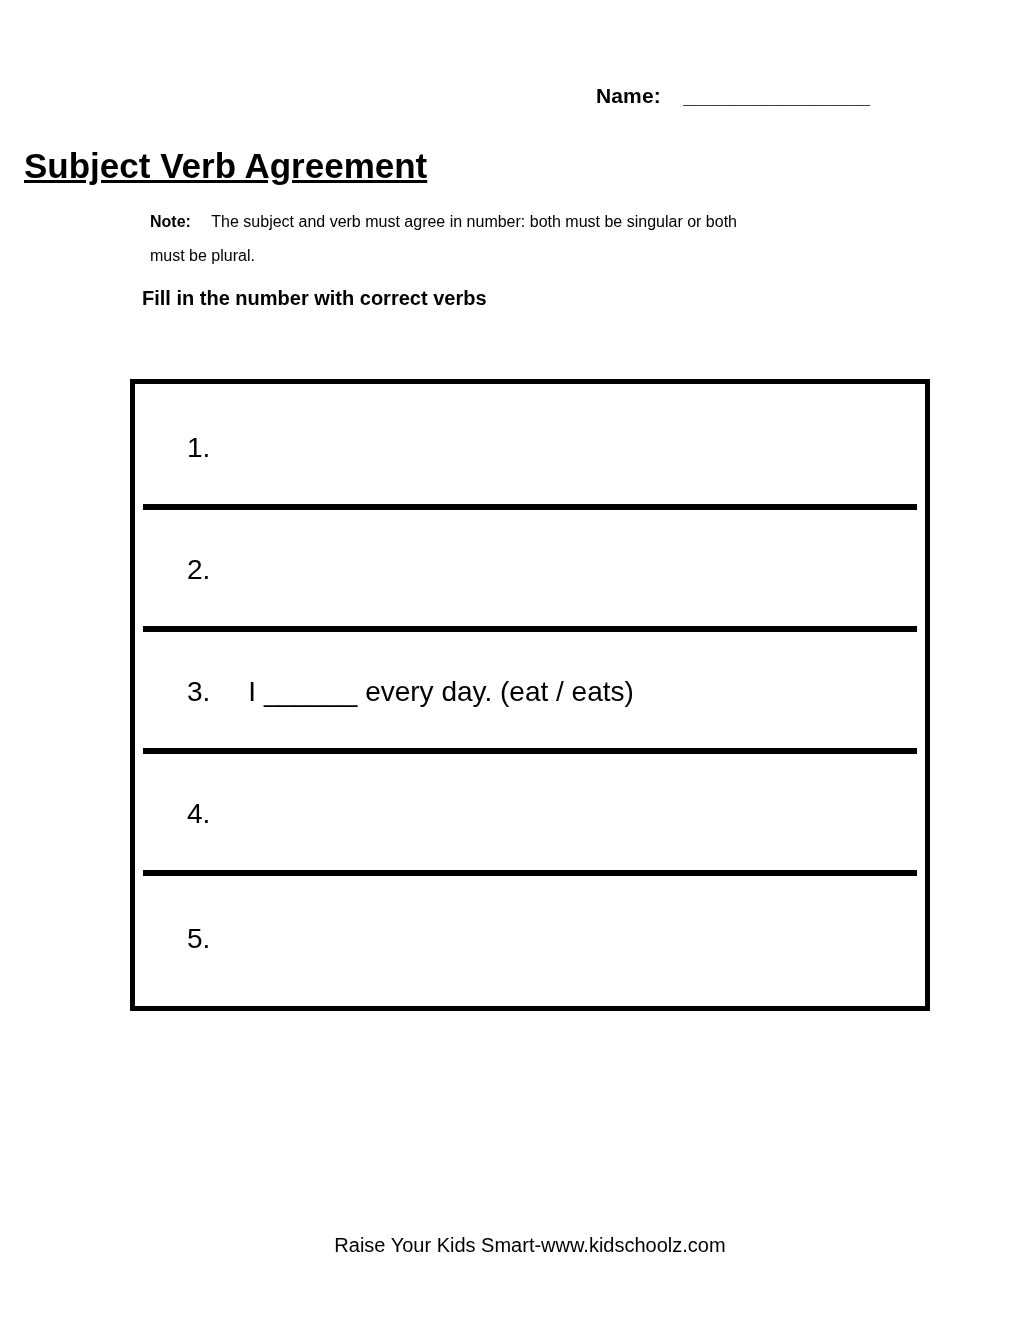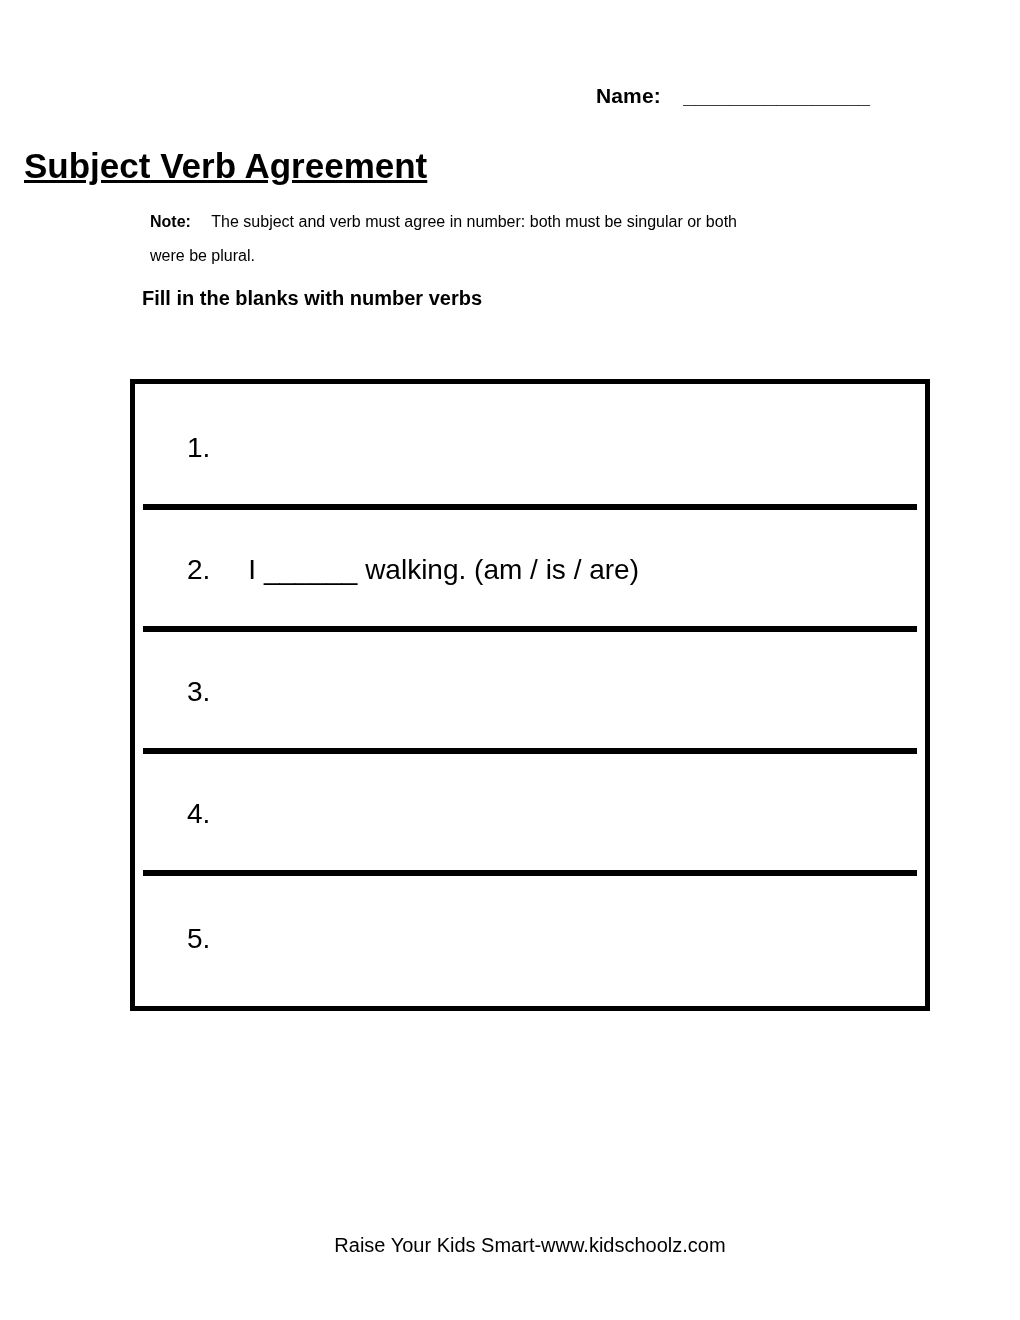--- a/index.html
+++ b/index.html
@@ -92,35 +92,35 @@
   <div class="name-row">
     <span>Name:</span>
     <span class="name-blank">________________</span>
   </div>
 
   <div class="title">Subject Verb Agreement</div>
 
   <div class="note">
     <span class="note-label">Note:</span>
     <span>The subject and verb must agree in number: both must be singular or both</span><br>
-    <span>were be plural.</span>
+    <span>must be plural.</span>
   </div>
 
-  <div class="instruction">Fill in the blanks with number verbs</div>
+  <div class="instruction">Fill in the number with correct verbs</div>
 
   <div class="worksheet-table">
     <div class="question-row">
       <span class="question-number">1.</span>
     </div>
     <div class="question-row">
       <span class="question-number">2.</span>
-      <span class="question-text">I ______ walking. (am / is / are)</span>
     </div>
     <div class="question-row">
       <span class="question-number">3.</span>
+      <span class="question-text">I ______ every day. (eat / eats)</span>
     </div>
     <div class="question-row">
       <span class="question-number">4.</span>
     </div>
     <div class="question-row">
       <span class="question-number">5.</span>
     </div>
   </div>
 
   <div class="footer">Raise Your Kids Smart-www.kidschoolz.com</div>

